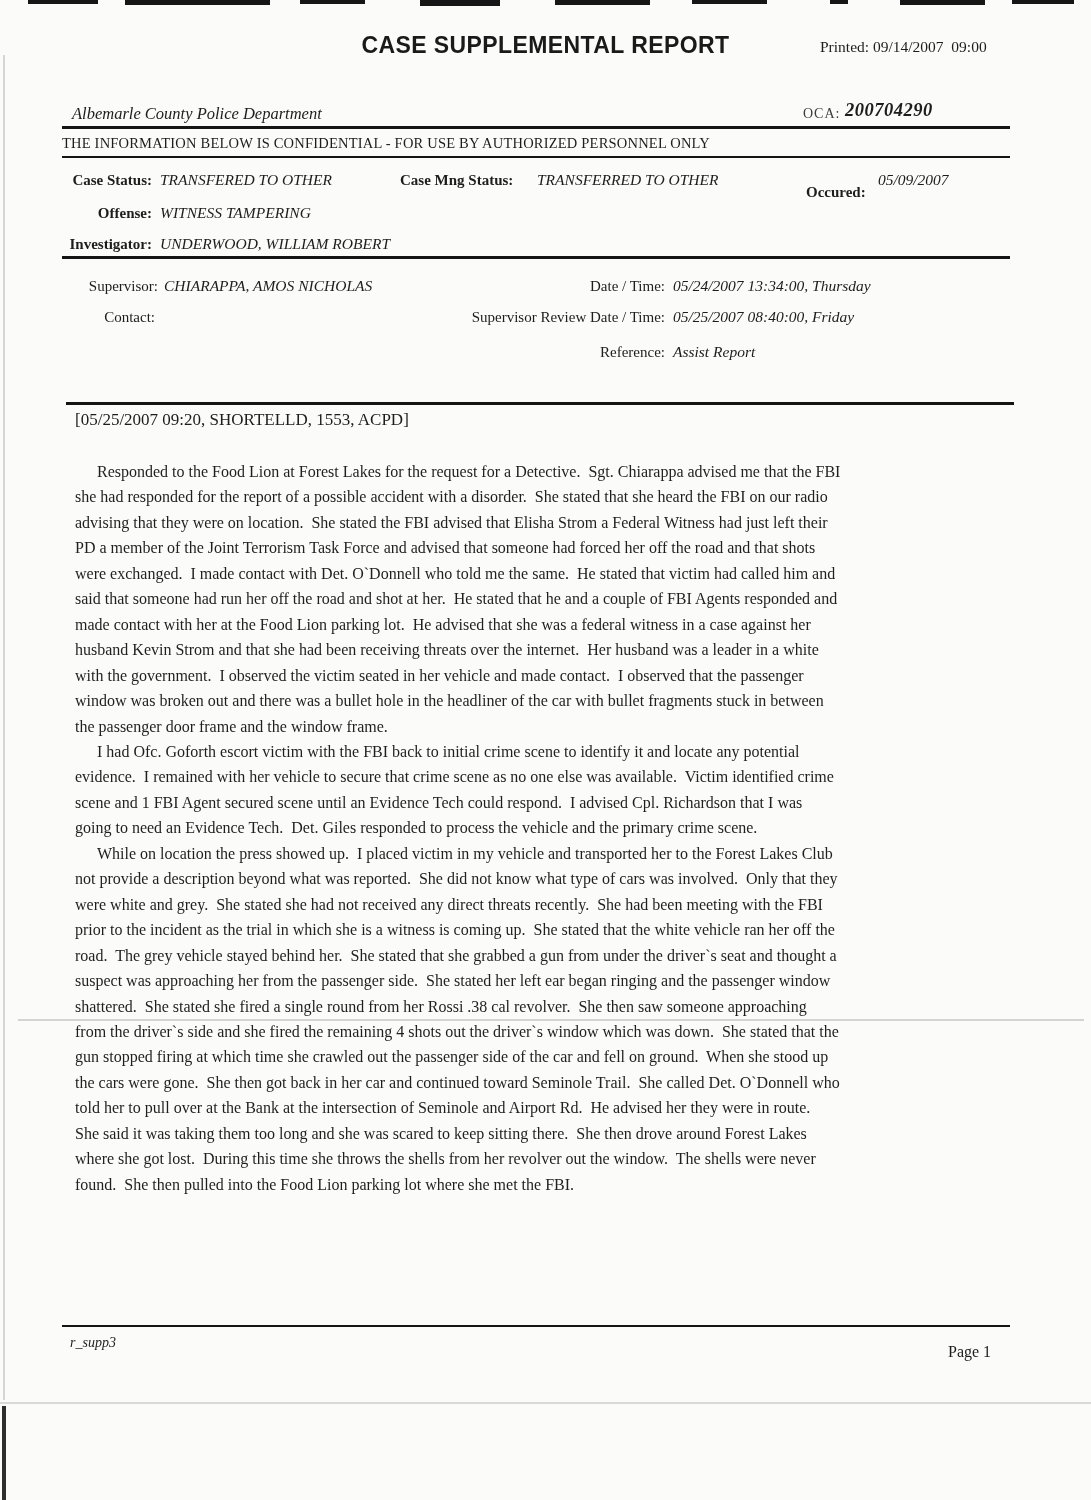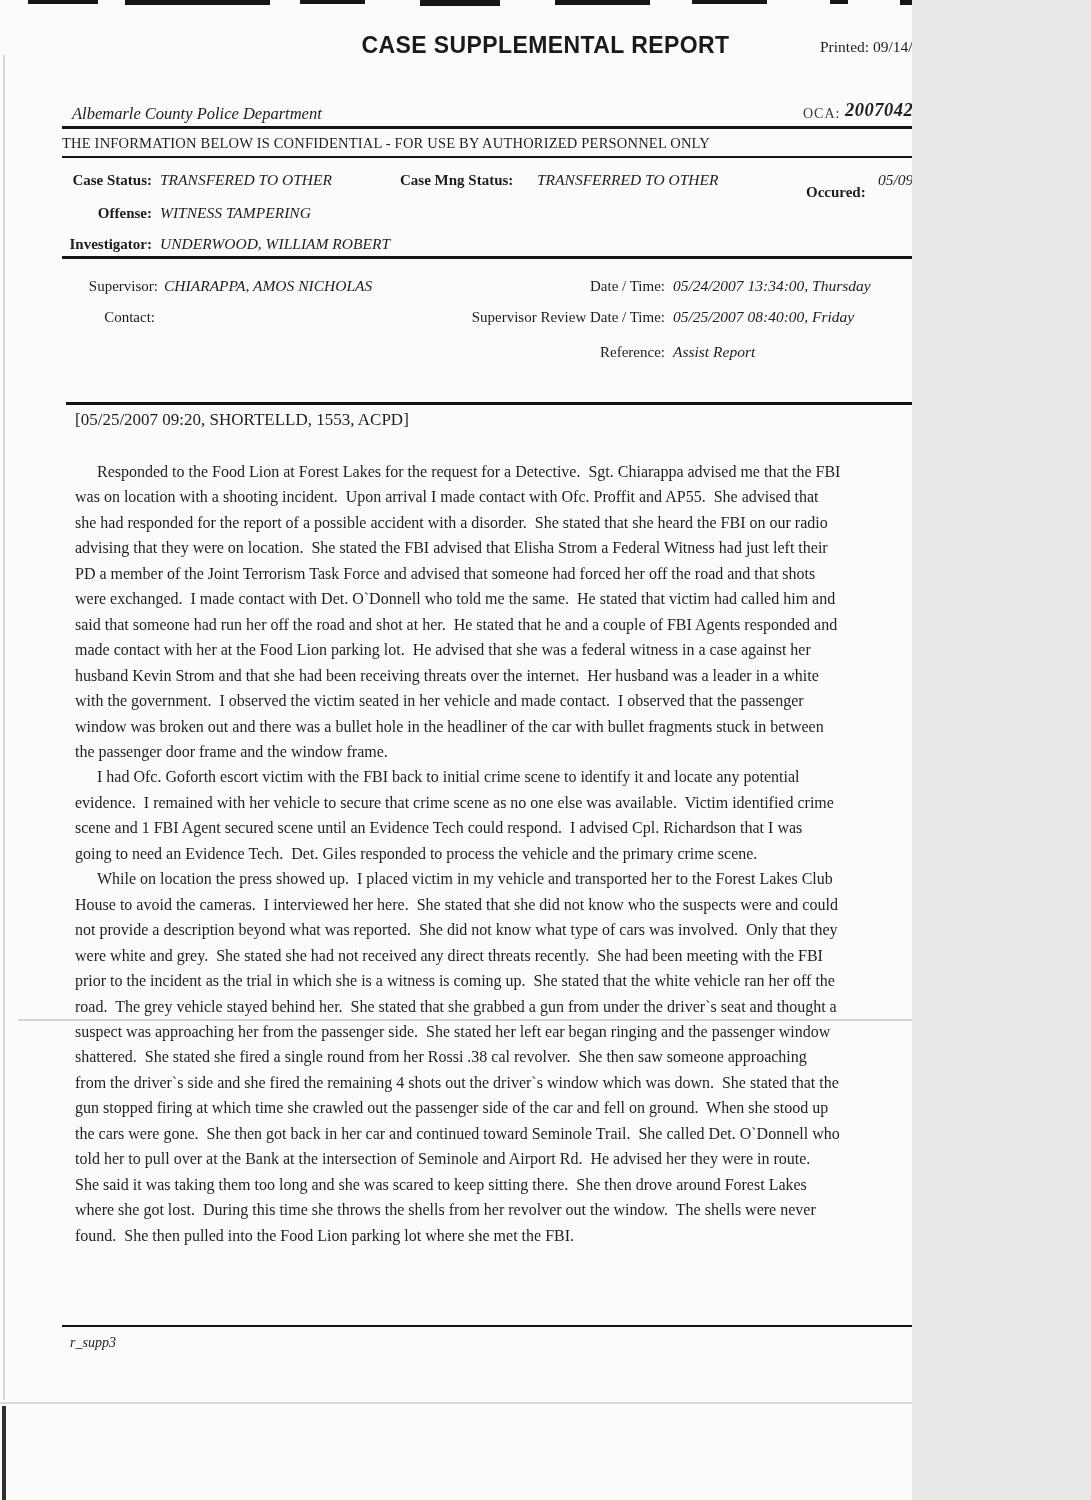--- a/index.html
+++ b/index.html
@@ -1,18 +1,18 @@
 <!DOCTYPE html>
 <html><head>
 <meta charset="utf-8">
 <style>
   html,body{margin:0;padding:0;background:#e8e8e6;}
   .page{
     position:relative;
-    width:912px;height:1500px;
+    width:1091px;height:1500px;
     background:#fbfbfa;
     overflow:hidden;
     font-family:"Liberation Serif", serif;
     color:#1d1d1d;
   }
   
   .artifact{position:absolute;background:#161616;}
   .vline-left{position:absolute;left:3px;top:55px;width:2px;height:1345px;background:#c9c9c9;opacity:.75;}
   .botbar{position:absolute;left:2px;top:1406px;width:4px;height:94px;background:#2e2e2e;}
   .faintline-mid{position:absolute;left:18px;top:1019px;width:1066px;height:2px;background:#b5b5b5;opacity:.55;}
@@ -106,41 +106,39 @@
 
   <div class="abs lblR ra" style="left:365px;top:344px;width:300px;">Reference:</div>
   <div class="abs val" style="left:673px;top:343px;">Assist Report</div>
 
   <div class="rule r4"></div>
 
   <div class="entry-header">[05/25/2007 09:20, SHORTELLD, 1553, ACPD]</div>
   <div class="body-text">
       <div>
         <div class="bodyline indent">Responded to the Food Lion at Forest Lakes for the request for a Detective.  Sgt. Chiarappa advised me that the FBI</div>
-        <div class="bodyline">was on location with a shooting incident.  Upon arrival I made contact with Ofc. Proffit and AP55.  She advised that</div>
         <div class="bodyline">she had responded for the report of a possible accident with a disorder.  She stated that she heard the FBI on our radio</div>
         <div class="bodyline">advising that they were on location.  She stated the FBI advised that Elisha Strom a Federal Witness had just left their</div>
         <div class="bodyline">PD a member of the Joint Terrorism Task Force and advised that someone had forced her off the road and that shots</div>
         <div class="bodyline">were exchanged.  I made contact with Det. O`Donnell who told me the same.  He stated that victim had called him and</div>
         <div class="bodyline">said that someone had run her off the road and shot at her.  He stated that he and a couple of FBI Agents responded and</div>
         <div class="bodyline">made contact with her at the Food Lion parking lot.  He advised that she was a federal witness in a case against her</div>
         <div class="bodyline">husband Kevin Strom and that she had been receiving threats over the internet.  Her husband was a leader in a white</div>
         <div class="bodyline">with the government.  I observed the victim seated in her vehicle and made contact.  I observed that the passenger</div>
         <div class="bodyline">window was broken out and there was a bullet hole in the headliner of the car with bullet fragments stuck in between</div>
         <div class="bodyline">the passenger door frame and the window frame.</div>
       </div>
       <div>
         <div class="bodyline indent">I had Ofc. Goforth escort victim with the FBI back to initial crime scene to identify it and locate any potential</div>
         <div class="bodyline">evidence.  I remained with her vehicle to secure that crime scene as no one else was available.  Victim identified crime</div>
         <div class="bodyline">scene and 1 FBI Agent secured scene until an Evidence Tech could respond.  I advised Cpl. Richardson that I was</div>
         <div class="bodyline">going to need an Evidence Tech.  Det. Giles responded to process the vehicle and the primary crime scene.</div>
       </div>
       <div>
         <div class="bodyline indent">While on location the press showed up.  I placed victim in my vehicle and transported her to the Forest Lakes Club</div>
-        <div class="bodyline">House to avoid the cameras.  I interviewed her here.  She stated that she did not know who the suspects were and could</div>
         <div class="bodyline">not provide a description beyond what was reported.  She did not know what type of cars was involved.  Only that they</div>
         <div class="bodyline">were white and grey.  She stated she had not received any direct threats recently.  She had been meeting with the FBI</div>
         <div class="bodyline">prior to the incident as the trial in which she is a witness is coming up.  She stated that the white vehicle ran her off the</div>
         <div class="bodyline">road.  The grey vehicle stayed behind her.  She stated that she grabbed a gun from under the driver`s seat and thought a</div>
         <div class="bodyline">suspect was approaching her from the passenger side.  She stated her left ear began ringing and the passenger window</div>
         <div class="bodyline">shattered.  She stated she fired a single round from her Rossi .38 cal revolver.  She then saw someone approaching</div>
         <div class="bodyline">from the driver`s side and she fired the remaining 4 shots out the driver`s window which was down.  She stated that the</div>
         <div class="bodyline">gun stopped firing at which time she crawled out the passenger side of the car and fell on ground.  When she stood up</div>
         <div class="bodyline">the cars were gone.  She then got back in her car and continued toward Seminole Trail.  She called Det. O`Donnell who</div>
         <div class="bodyline">told her to pull over at the Bank at the intersection of Seminole and Airport Rd.  He advised her they were in route.</div>

